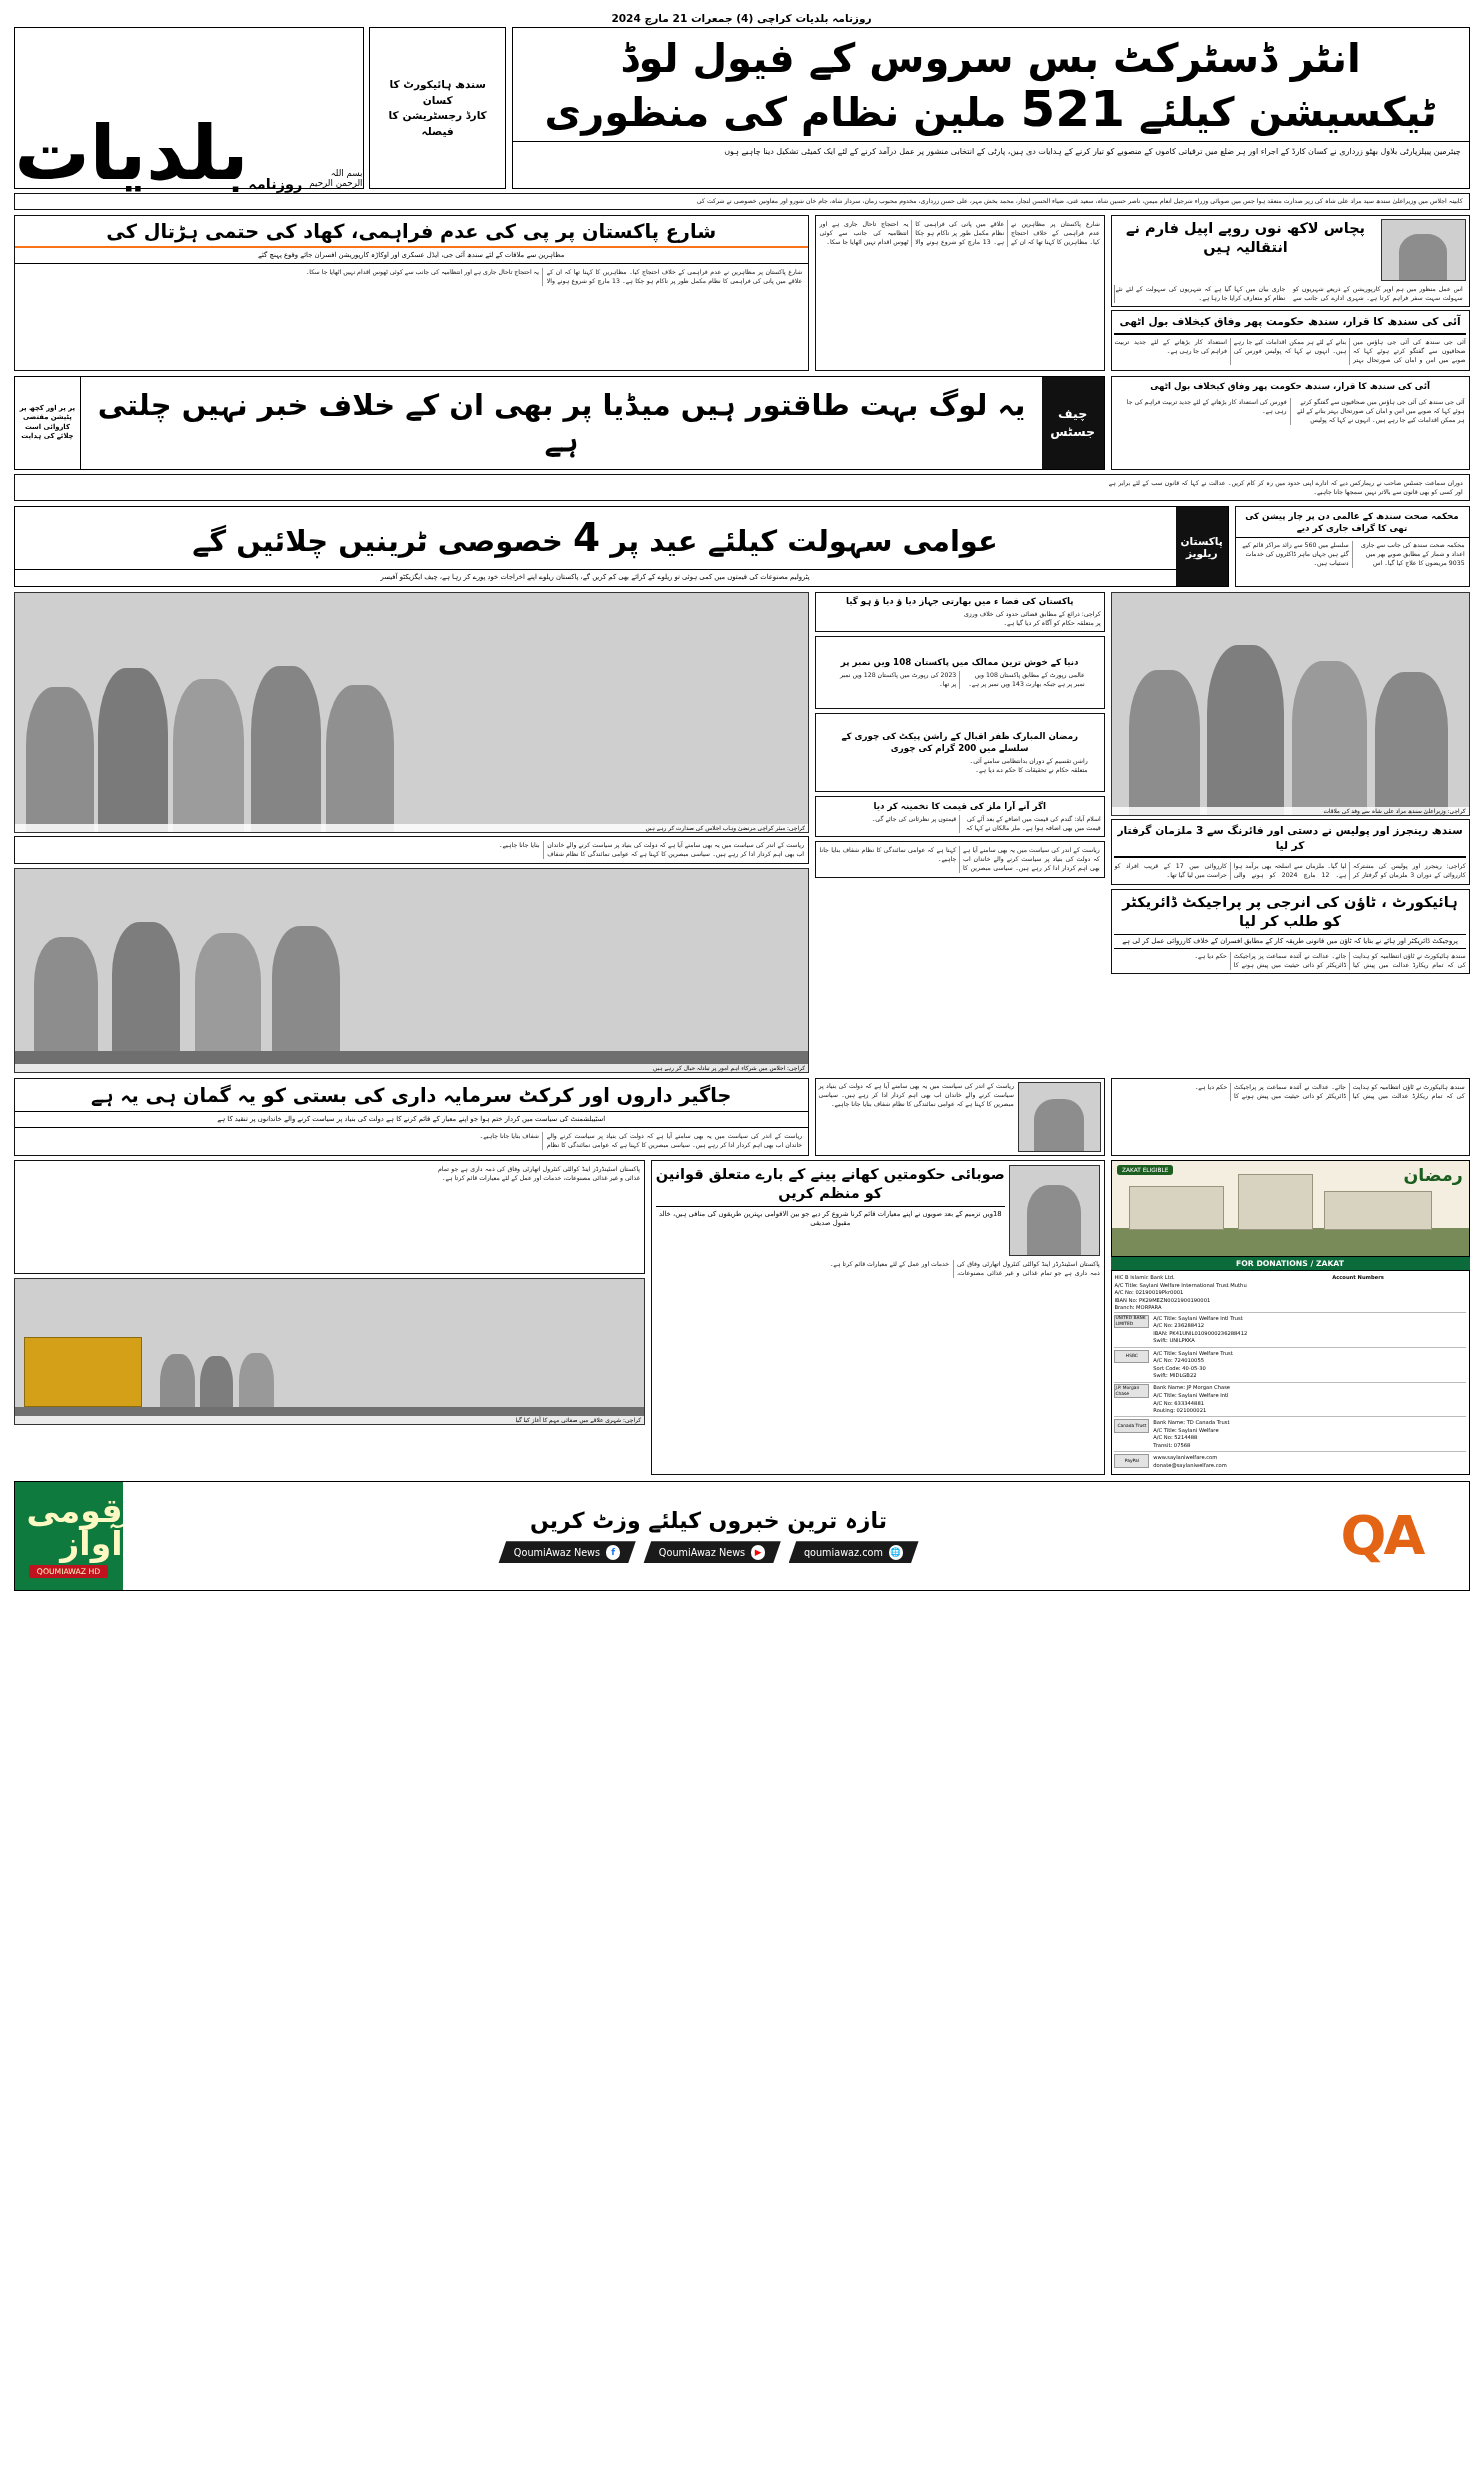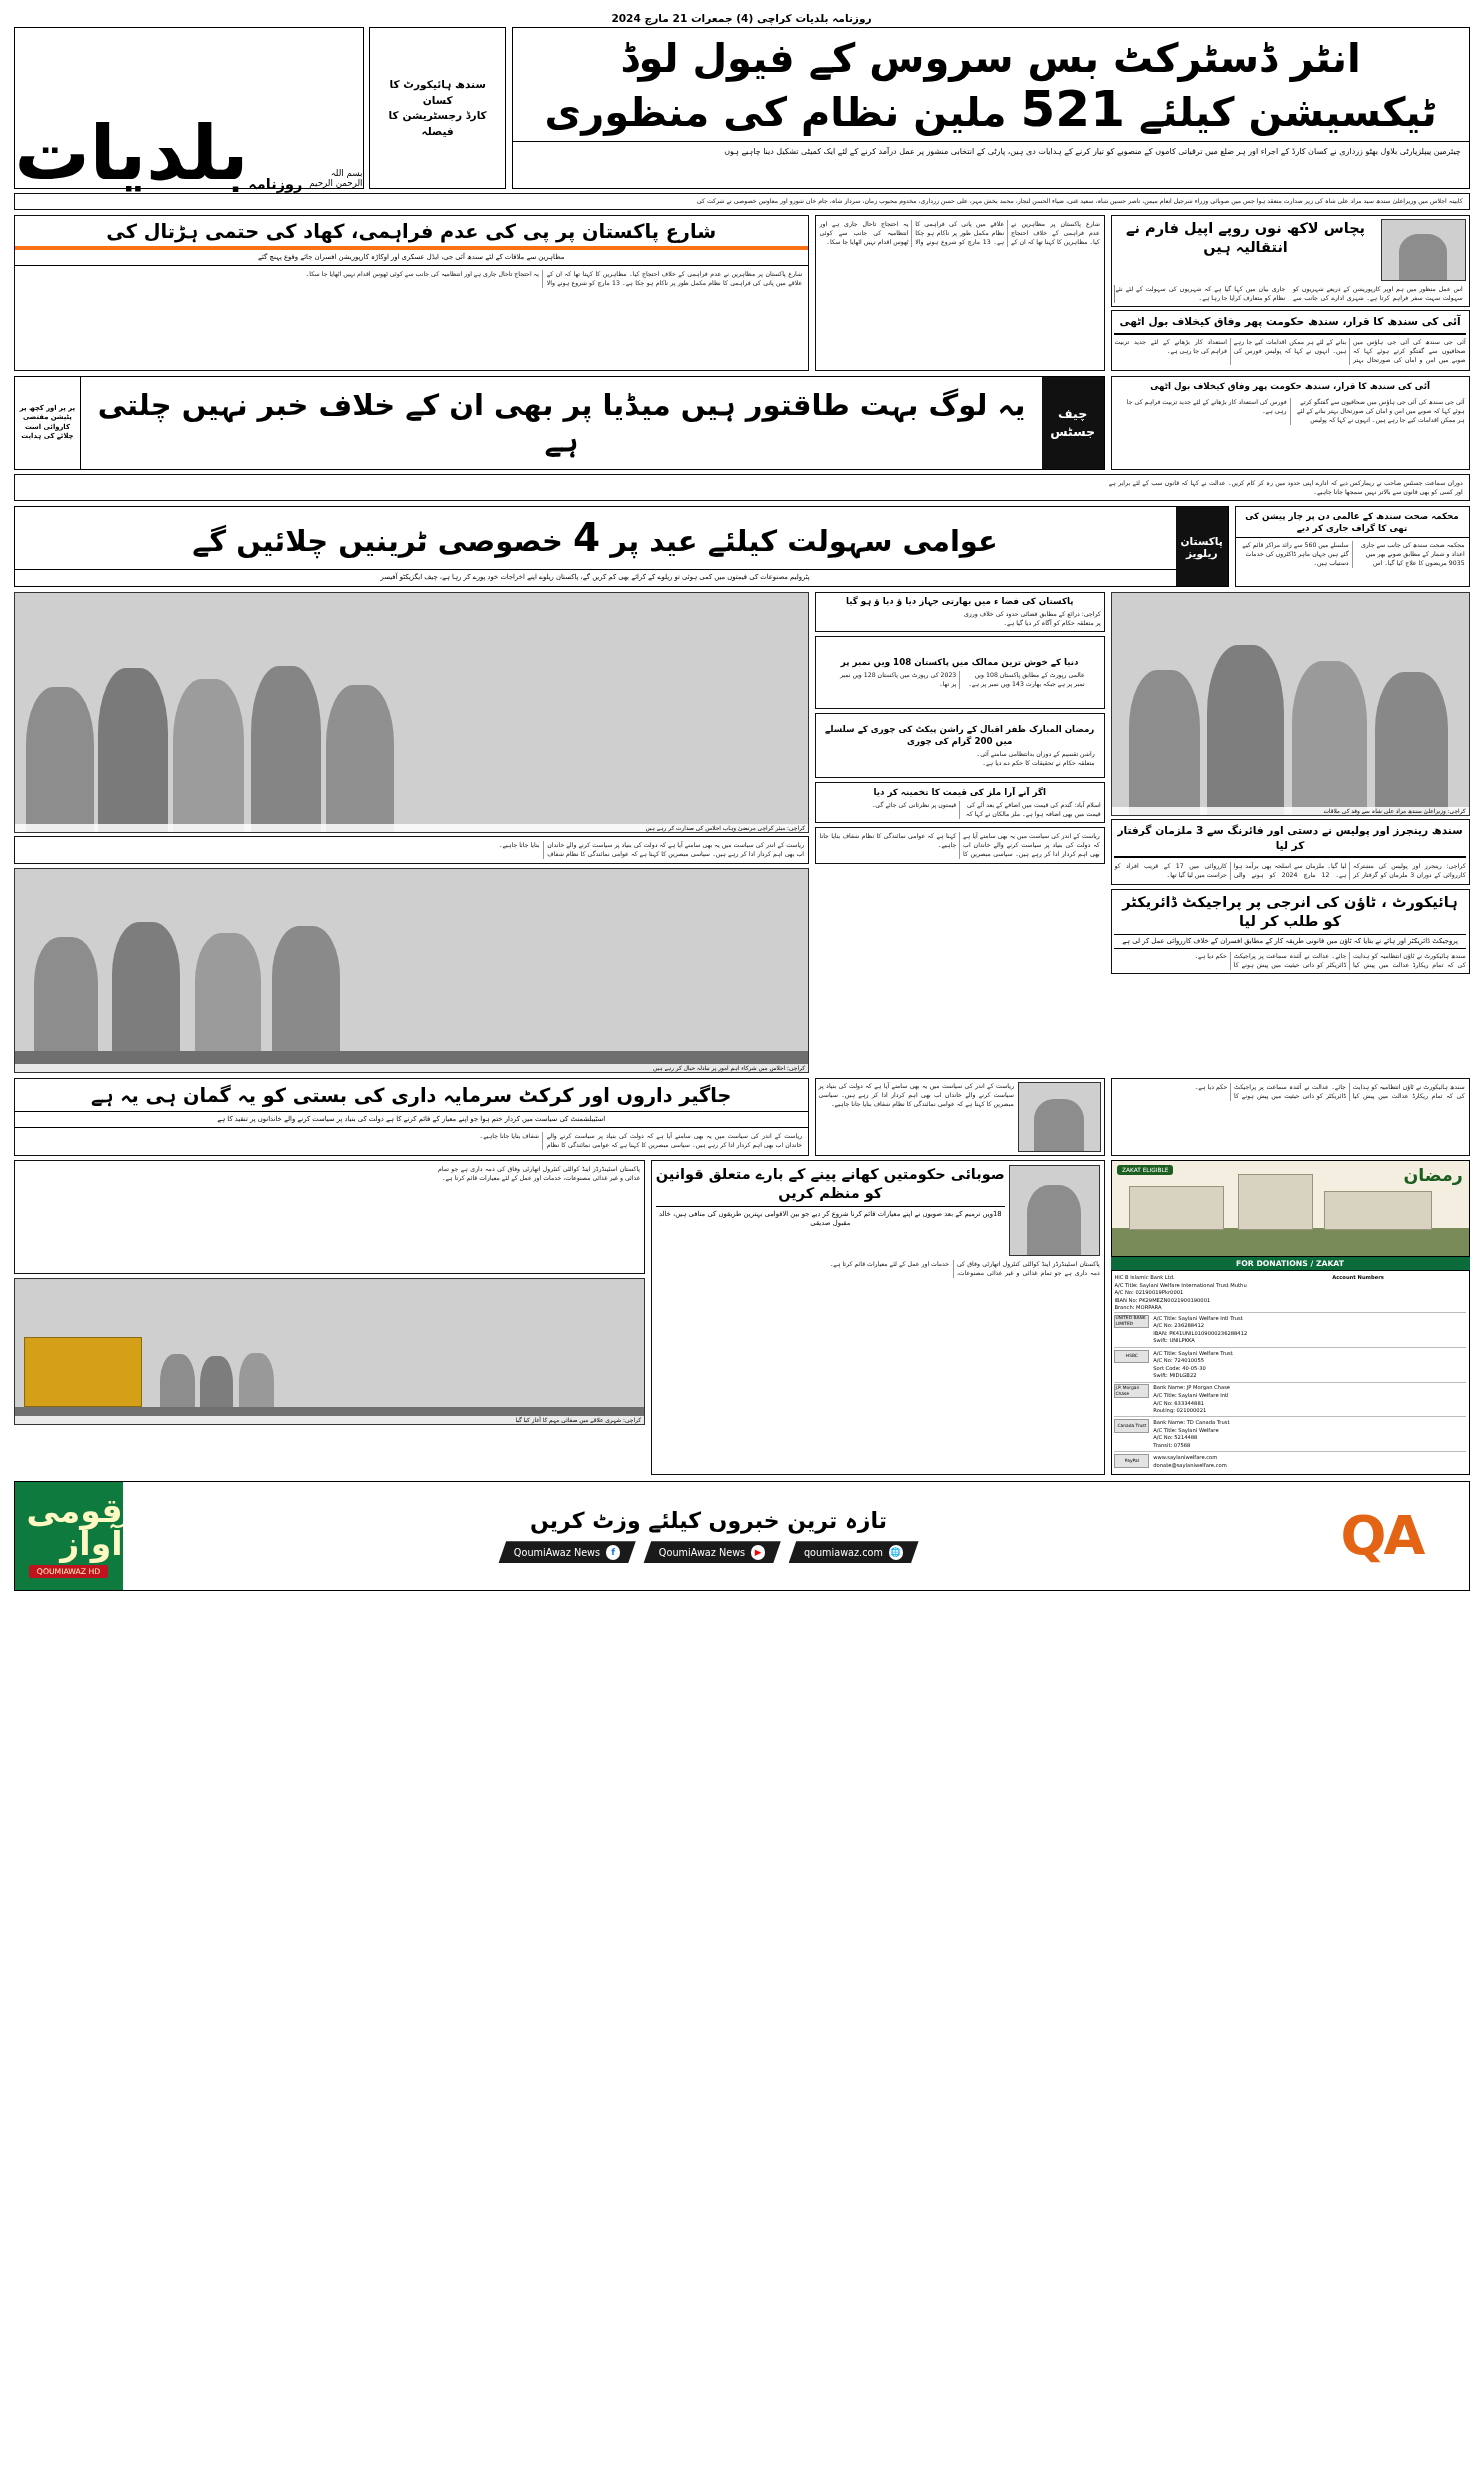--- a/index.html
+++ b/index.html
@@ -145,21 +145,21 @@
         <div class="sig"></div>
       </div>
     </div>
 
     <div style="width:290px;" class="box">
       <div class="ar tiny just" style="padding:3.9px;column-count:3;column-gap:6.8px;column-rule:1px solid #999;">شارع پاکستان پر مظاہرین نے عدم فراہمی کے خلاف احتجاج کیا۔ مظاہرین کا کہنا تھا کہ ان کے علاقے میں پانی کی فراہمی کا نظام مکمل طور پر ناکام ہو چکا ہے۔ 13 مارچ کو شروع ہونے والا یہ احتجاج تاحال جاری ہے اور انتظامیہ کی جانب سے کوئی ٹھوس اقدام نہیں اٹھایا جا سکا۔</div>
     </div>
 
     <div style="flex:1;" class="box">
       <div class="head2 ar" style="padding:3.9px 5.8px 1.9px;">شارع پاکستان پر پی کی عدم فراہمی، کھاد کی حتمی ہڑتال کی</div>
-      <div class="ar kicker" style="border-top:4px solid #f97316;border-bottom:1px solid #000;padding:2.9px 5.8px;">مظاہرین سے ملاقات کے لئے سندھ آئی جی، ایڈل عسکری اور اوکاڑہ کارپوریشن افسران جائے وقوع پہنچ گئے</div>
+      <div class="ar kicker" style="border-top:2px solid #f97316;border-bottom:1px solid #000;padding:2.9px 5.8px;">مظاہرین سے ملاقات کے لئے سندھ آئی جی، ایڈل عسکری اور اوکاڑہ کارپوریشن افسران جائے وقوع پہنچ گئے</div>
       <div class="ar tiny just" style="padding:3.9px 5.8px;column-count:3;column-gap:7.7px;column-rule:1px solid #999;">شارع پاکستان پر مظاہرین نے عدم فراہمی کے خلاف احتجاج کیا۔ مظاہرین کا کہنا تھا کہ ان کے علاقے میں پانی کی فراہمی کا نظام مکمل طور پر ناکام ہو چکا ہے۔ 13 مارچ کو شروع ہونے والا یہ احتجاج تاحال جاری ہے اور انتظامیہ کی جانب سے کوئی ٹھوس اقدام نہیں اٹھایا جا سکا۔</div>
     </div>
   </div>
 
   <div class="row" style="margin-top:4.8px;">
     <div style="width:359px;" class="box">
       <div class="head5 ar" style="padding:2.9px 3.9px;">آئی کی سندھ کا قرار، سندھ حکومت پھر وفاق کیخلاف بول اٹھی</div>
       <div class="ar tiny" style="padding:2.9px 3.9px;column-count:2;column-gap:6.8px;column-rule:1px solid #999;">آئی جی سندھ کی آئی جی ہاؤس میں صحافیوں سے گفتگو کرتے ہوئے کہا کہ صوبے میں امن و امان کی صورتحال بہتر بنانے کے لئے ہر ممکن اقدامات کیے جا رہے ہیں۔ انہوں نے کہا کہ پولیس فورس کی استعداد کار بڑھانے کے لئے جدید تربیت فراہم کی جا رہی ہے۔</div>
     </div>
 
@@ -219,21 +219,21 @@
 
     <div style="width:290px;">
       <div class="box" style="padding:2.9px;">
         <div class="head5 ar">پاکستان کی فضا ء میں بھارتی جہاز دیا ؤ دیا ؤ ہو گیا</div>
         <div class="ar tiny" style="margin-top:2.9px;column-count:2;column-gap:6.8px;column-rule:1px solid #999;">کراچی: ذرائع کے مطابق فضائی حدود کی خلاف ورزی پر متعلقہ حکام کو آگاہ کر دیا گیا ہے۔</div>
       </div>
       <div class="box" style="padding:19px;margin-top:3.9px;">
         <div class="head5 ar">دنیا کے خوش ترین ممالک میں پاکستان 108 ویں نمبر پر</div>
         <div class="ar tiny" style="margin-top:2.9px;column-count:2;column-gap:6.8px;column-rule:1px solid #999;">عالمی رپورٹ کے مطابق پاکستان 108 ویں نمبر پر ہے جبکہ بھارت 143 ویں نمبر پر ہے۔ 2023 کی رپورٹ میں پاکستان 128 ویں نمبر پر تھا۔</div>
       </div>
-      <div class="box" style="padding:9px;margin-top:3.9px;">
+      <div class="box" style="padding:16px;margin-top:3.9px;">
         <div class="head5 ar">رمضان المبارک ظفر اقبال کے راشن پیکٹ کی چوری کے سلسلے میں 200 گرام کی چوری</div>
         <div class="ar tiny" style="margin-top:2.9px;column-count:2;column-gap:6.8px;column-rule:1px solid #999;">راشن تقسیم کے دوران بدانتظامی سامنے آئی۔ متعلقہ حکام نے تحقیقات کا حکم دے دیا ہے۔</div>
       </div>
       <div class="box" style="padding:2.9px;margin-top:3.9px;">
         <div class="head5 ar">اگر آنے آرا ملز کی قیمت کا تخمینہ کر دیا</div>
         <div class="ar tiny" style="margin-top:2.9px;column-count:2;column-gap:6.8px;column-rule:1px solid #999;">اسلام آباد: گندم کی قیمت میں اضافے کے بعد آٹے کی قیمت میں بھی اضافہ ہوا ہے۔ ملز مالکان نے کہا کہ قیمتوں پر نظرثانی کی جائے گی۔</div>
       </div>
       <div class="box ar tiny just" style="padding:3.9px;margin-top:3.9px;column-count:2;column-gap:6.8px;column-rule:1px solid #999;">ریاست کے اندر کی سیاست میں یہ بھی سامنے آیا ہے کہ دولت کی بنیاد پر سیاست کرنے والے خاندان اب بھی اہم کردار ادا کر رہے ہیں۔ سیاسی مبصرین کا کہنا ہے کہ عوامی نمائندگی کا نظام شفاف بنایا جانا چاہیے۔</div>
     </div>
 

